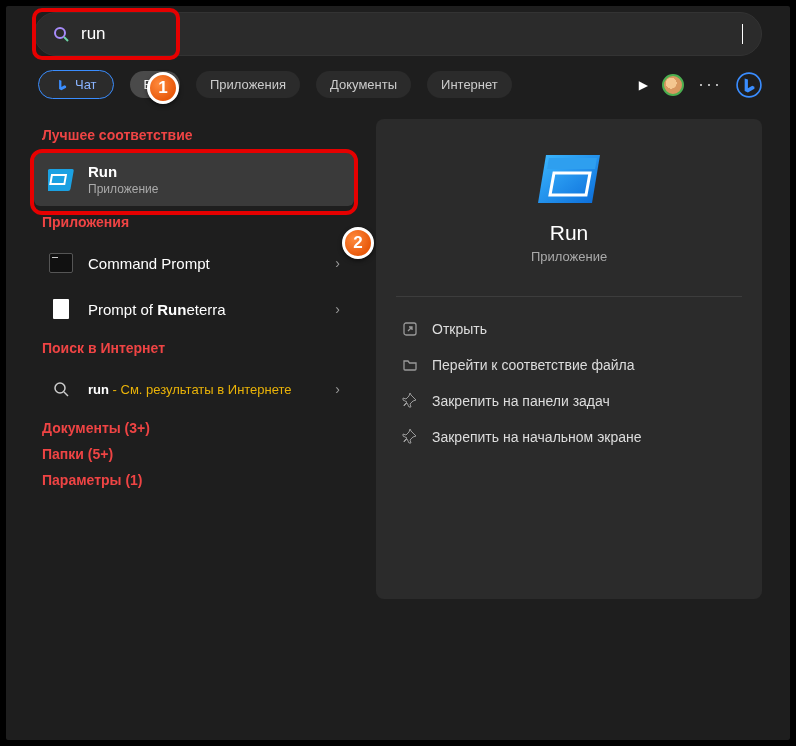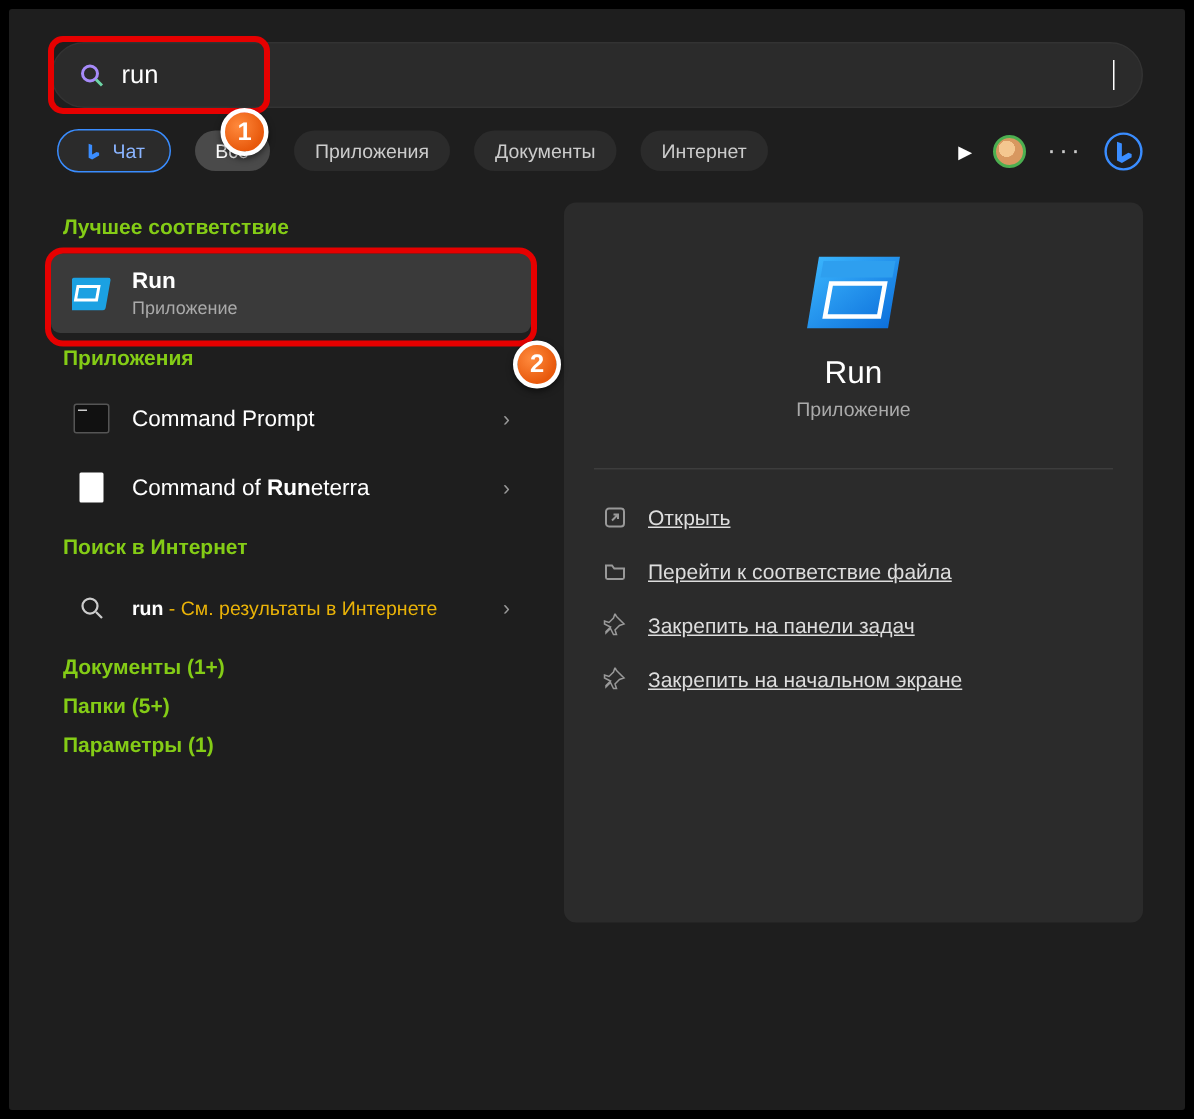--- a/index.html
+++ b/index.html
@@ -1,18 +1,18 @@
 <!DOCTYPE html>
 <html><head>
   <meta charset="utf-8">
   <style>
     * { margin: 0; padding: 0; box-sizing: border-box; font-family: "Segoe UI", Tahoma, sans-serif; }
     body { background: #000; width: 796px; height: 746px; overflow: hidden; }
     .outer { border: 6px solid #000; width: 796px; height: 746px; background: #1e1e1e; border-radius: 8px; position: relative; }
-    .inner { padding: 22px 28px; }
+    .inner { padding: 6px 28px; }
 
     
     .search-wrap { position: relative; margin-bottom: 14px; }
     .search-bar {
       background: #2b2b2b; border-radius: 22px; height: 44px;
       display: flex; align-items: center; padding: 0 18px; width: 100%;
       border: 1px solid #333;
     }
     .search-icon { width: 16px; height: 16px; margin-right: 12px; }
     .search-input {
@@ -40,21 +40,21 @@
     .avatar { width: 22px; height: 22px; border-radius: 50%; background: radial-gradient(circle at 40% 40%, #f4c790 35%, #d89860 36%); border: 2px solid #4caf50; }
     .dots { color: #ccc; font-size: 18px; letter-spacing: 2px; }
     .bing-chat-icon { width: 26px; height: 26px; }
 
     
     .cols { display: flex; gap: 22px; }
     .left { width: 320px; }
     .right { flex: 1; background: #2b2b2b; border-radius: 8px; padding: 28px 20px; min-height: 480px; }
 
     
-    .sect-title { color: #84cc16; font-size: 14px; font-weight: 600; margin: 8px 0 10px 8px; }
+    .sect-title { color: #ef4444; font-size: 14px; font-weight: 600; margin: 8px 0 10px 8px; }
     .result {
       display: flex; align-items: center; padding: 10px 14px; border-radius: 6px;
       position: relative; color: #fff;
     }
     .result.selected { background: #3a3a3a; }
     .result .chev { margin-left: auto; color: #999; font-size: 14px; }
     .result-icon { width: 26px; height: 26px; margin-right: 14px; display: flex; align-items: center; justify-content: center; }
     .result-text { display: flex; flex-direction: column; }
     .result-title { font-size: 15px; color: #fff; }
     .result-sub { font-size: 12px; color: #aaa; margin-top: 2px; }
@@ -65,21 +65,21 @@
       left: -4px; top: -4px; width: 328px; height: 66px; pointer-events: none;
     }
 
     
     .preview-icon-wrap { display: flex; justify-content: center; margin: 8px 0 18px; }
     .preview-title { text-align: center; color: #fff; font-size: 21px; font-weight: 400; margin-bottom: 4px; }
     .preview-sub { text-align: center; color: #aaa; font-size: 13px; margin-bottom: 32px; }
     .preview-sep { border: none; border-top: 1px solid #3d3d3d; margin: 0 0 14px; }
     .action {
       display: flex; align-items: center; gap: 14px; padding: 10px 6px;
-      color: #ddd; font-size: 14px; text-decoration: underline;
+      color: #ddd; font-size: 14px;
     }
     .action-icon { width: 16px; height: 16px; color: #999; }
 
     
     .run-icon rect { fill: #1ba1e2; }
     .run-icon-inner { fill: none; stroke: #fff; stroke-width: 2; }
 
     
     .badge {
       position: absolute; width: 32px; height: 32px; border-radius: 50%;
@@ -169,41 +169,41 @@
             </div>
           <span class="result-title">Command Prompt</span>
           <span class="chev">›</span>
         </div>
 
         <div class="result">
           <div class="result-icon">
               <div class="doc-icon"></div>
             </div>
           <span class="result-title">
-            <span>Command of </span><span class="bold">Run</span><span>eterra</span>
+            <span>Prompt of </span><span class="bold">Run</span><span>eterra</span>
           </span>
           <span class="chev">›</span>
         </div>
 
         <div class="sect-title">Поиск в Интернет</div>
 
         <div class="result">
           <div class="result-icon">
             <svg width="16" height="16" viewBox="0 0 16 16">
                 <circle cx="7" cy="7" r="5" fill="none" stroke="#ccc" stroke-width="1.5"></circle>
                 <line x1="11" y1="11" x2="15" y2="15" stroke="#ccc" stroke-width="1.5"></line>
               </svg>
           </div>
           <span class="result-title" style="font-size:13px;">
             <span class="bold">run</span><span style="color:#eab308;"> - См. результаты в Интернете</span>
           </span>
           <span class="chev">›</span>
         </div>
 
-        <div class="sect-title">Документы (1+)</div>
+        <div class="sect-title">Документы (3+)</div>
         <div class="sect-title">Папки (5+)</div>
         <div class="sect-title">Параметры (1)</div>
 
       </div>
 
       <div class="right">
         <div class="preview-icon-wrap">
           <svg class="run-icon" width="62" height="48" viewBox="0 0 62 48">
             <defs>
               <linearGradient id="rg" x1="0" y1="0" x2="1" y2="1">

